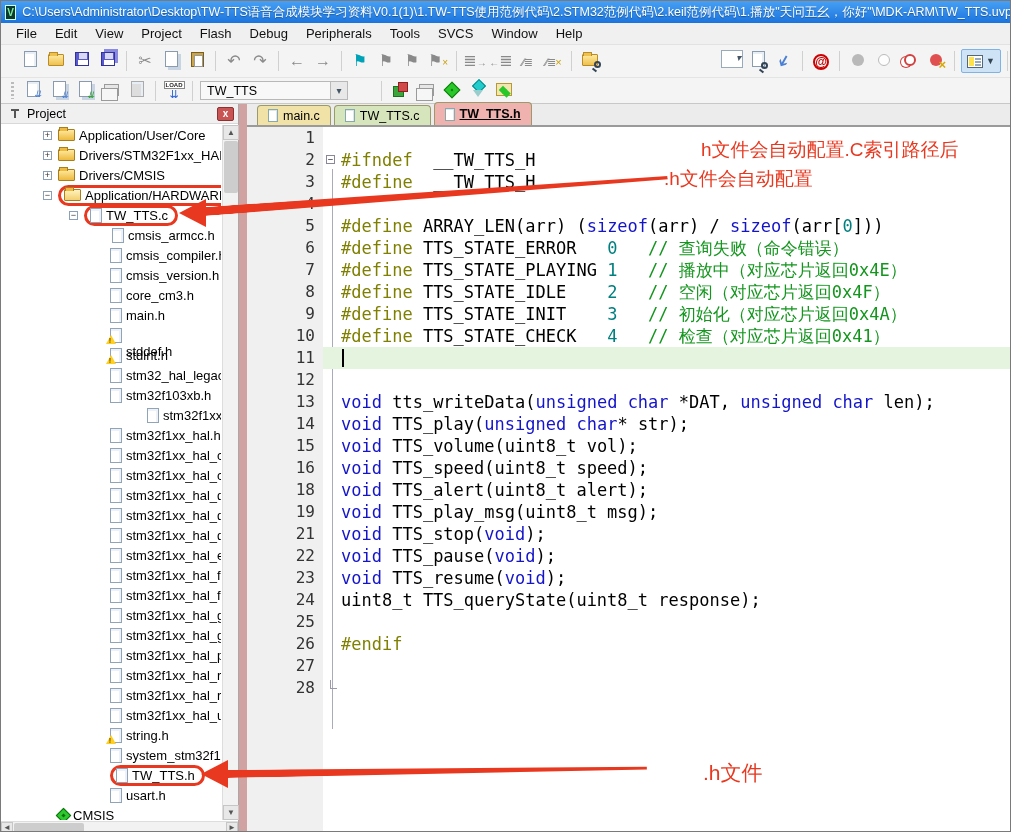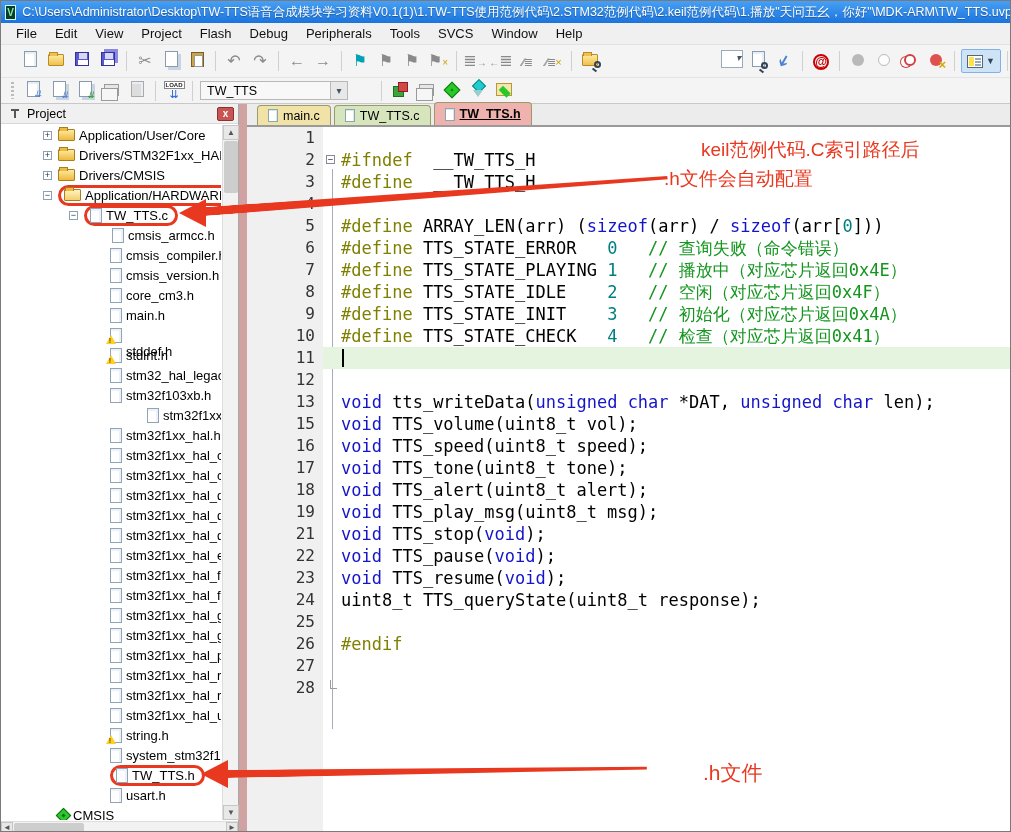--- a/index.html
+++ b/index.html
@@ -647,35 +647,35 @@
         <span class="ct"></span>
       </div>
       <div class="cl">
         <span class="bpm"></span>
         <span class="num">13</span>
         <span class="foldc"></span>
         <span class="ct"><span class="tk-k">void</span><span class="tk-p"> tts_writeData(</span><span class="tk-k">unsigned</span><span class="tk-p"> </span><span class="tk-k">char</span><span class="tk-p"> *DAT, </span><span class="tk-k">unsigned</span><span class="tk-p"> </span><span class="tk-k">char</span><span class="tk-p"> len);</span></span>
       </div>
       <div class="cl">
         <span class="bpm"></span>
+        <span class="num">14</span>
+        <span class="foldc"></span>
+        <span class="ct"><span class="tk-k">void</span><span class="tk-p"> TTS_play(</span><span class="tk-k">unsigned</span><span class="tk-p"> </span><span class="tk-k">char</span><span class="tk-p">* str);</span></span>
+      </div>
+      <div class="cl">
+        <span class="bpm"></span>
         <span class="num">15</span>
         <span class="foldc"></span>
         <span class="ct"><span class="tk-k">void</span><span class="tk-p"> TTS_volume(uint8_t vol);</span></span>
       </div>
       <div class="cl">
         <span class="bpm"></span>
         <span class="num">16</span>
         <span class="foldc"></span>
         <span class="ct"><span class="tk-k">void</span><span class="tk-p"> TTS_speed(uint8_t speed);</span></span>
-      </div>
-      <div class="cl">
-        <span class="bpm"></span>
-        <span class="num">17</span>
-        <span class="foldc"></span>
-        <span class="ct"><span class="tk-k">void</span><span class="tk-p"> TTS_tone(uint8_t tone);</span></span>
       </div>
       <div class="cl">
         <span class="bpm"></span>
         <span class="num">18</span>
         <span class="foldc"></span>
         <span class="ct"><span class="tk-k">void</span><span class="tk-p"> TTS_alert(uint8_t alert);</span></span>
       </div>
       <div class="cl">
         <span class="bpm"></span>
         <span class="num">19</span>
@@ -727,21 +727,21 @@
       <div class="cl">
         <span class="bpm"></span>
         <span class="num">28</span>
         <span class="foldc">
           <span class="fmend"></span>
         </span>
         <span class="ct"></span>
       </div>
     </div>
 
-  <div class="anntext" style="left:700px;top:136px;">keil范例代码.C索引路径后</div>
+  <div class="anntext" style="left:700px;top:136px;">h文件会自动配置.C索引路径后</div>
   <div class="anntext" style="left:663px;top:165px;">.h文件会自动配置</div>
   <div class="anntext" style="left:702px;top:758px;font-size:21px;">.h文件</div>
 
   <div>
     <div class="shaft" style="left:204px;top:206px;width:464px;height:9px;transform:rotate(-4.2deg);"></div>
     <div class="head" style="left:178px;top:198px;"></div>
   </div>
   <div>
     <div class="shaft" style="left:226px;top:769px;width:420px;height:8px;transform:rotate(-0.8deg);"></div>
     <div class="head" style="left:200px;top:759px;"></div>

